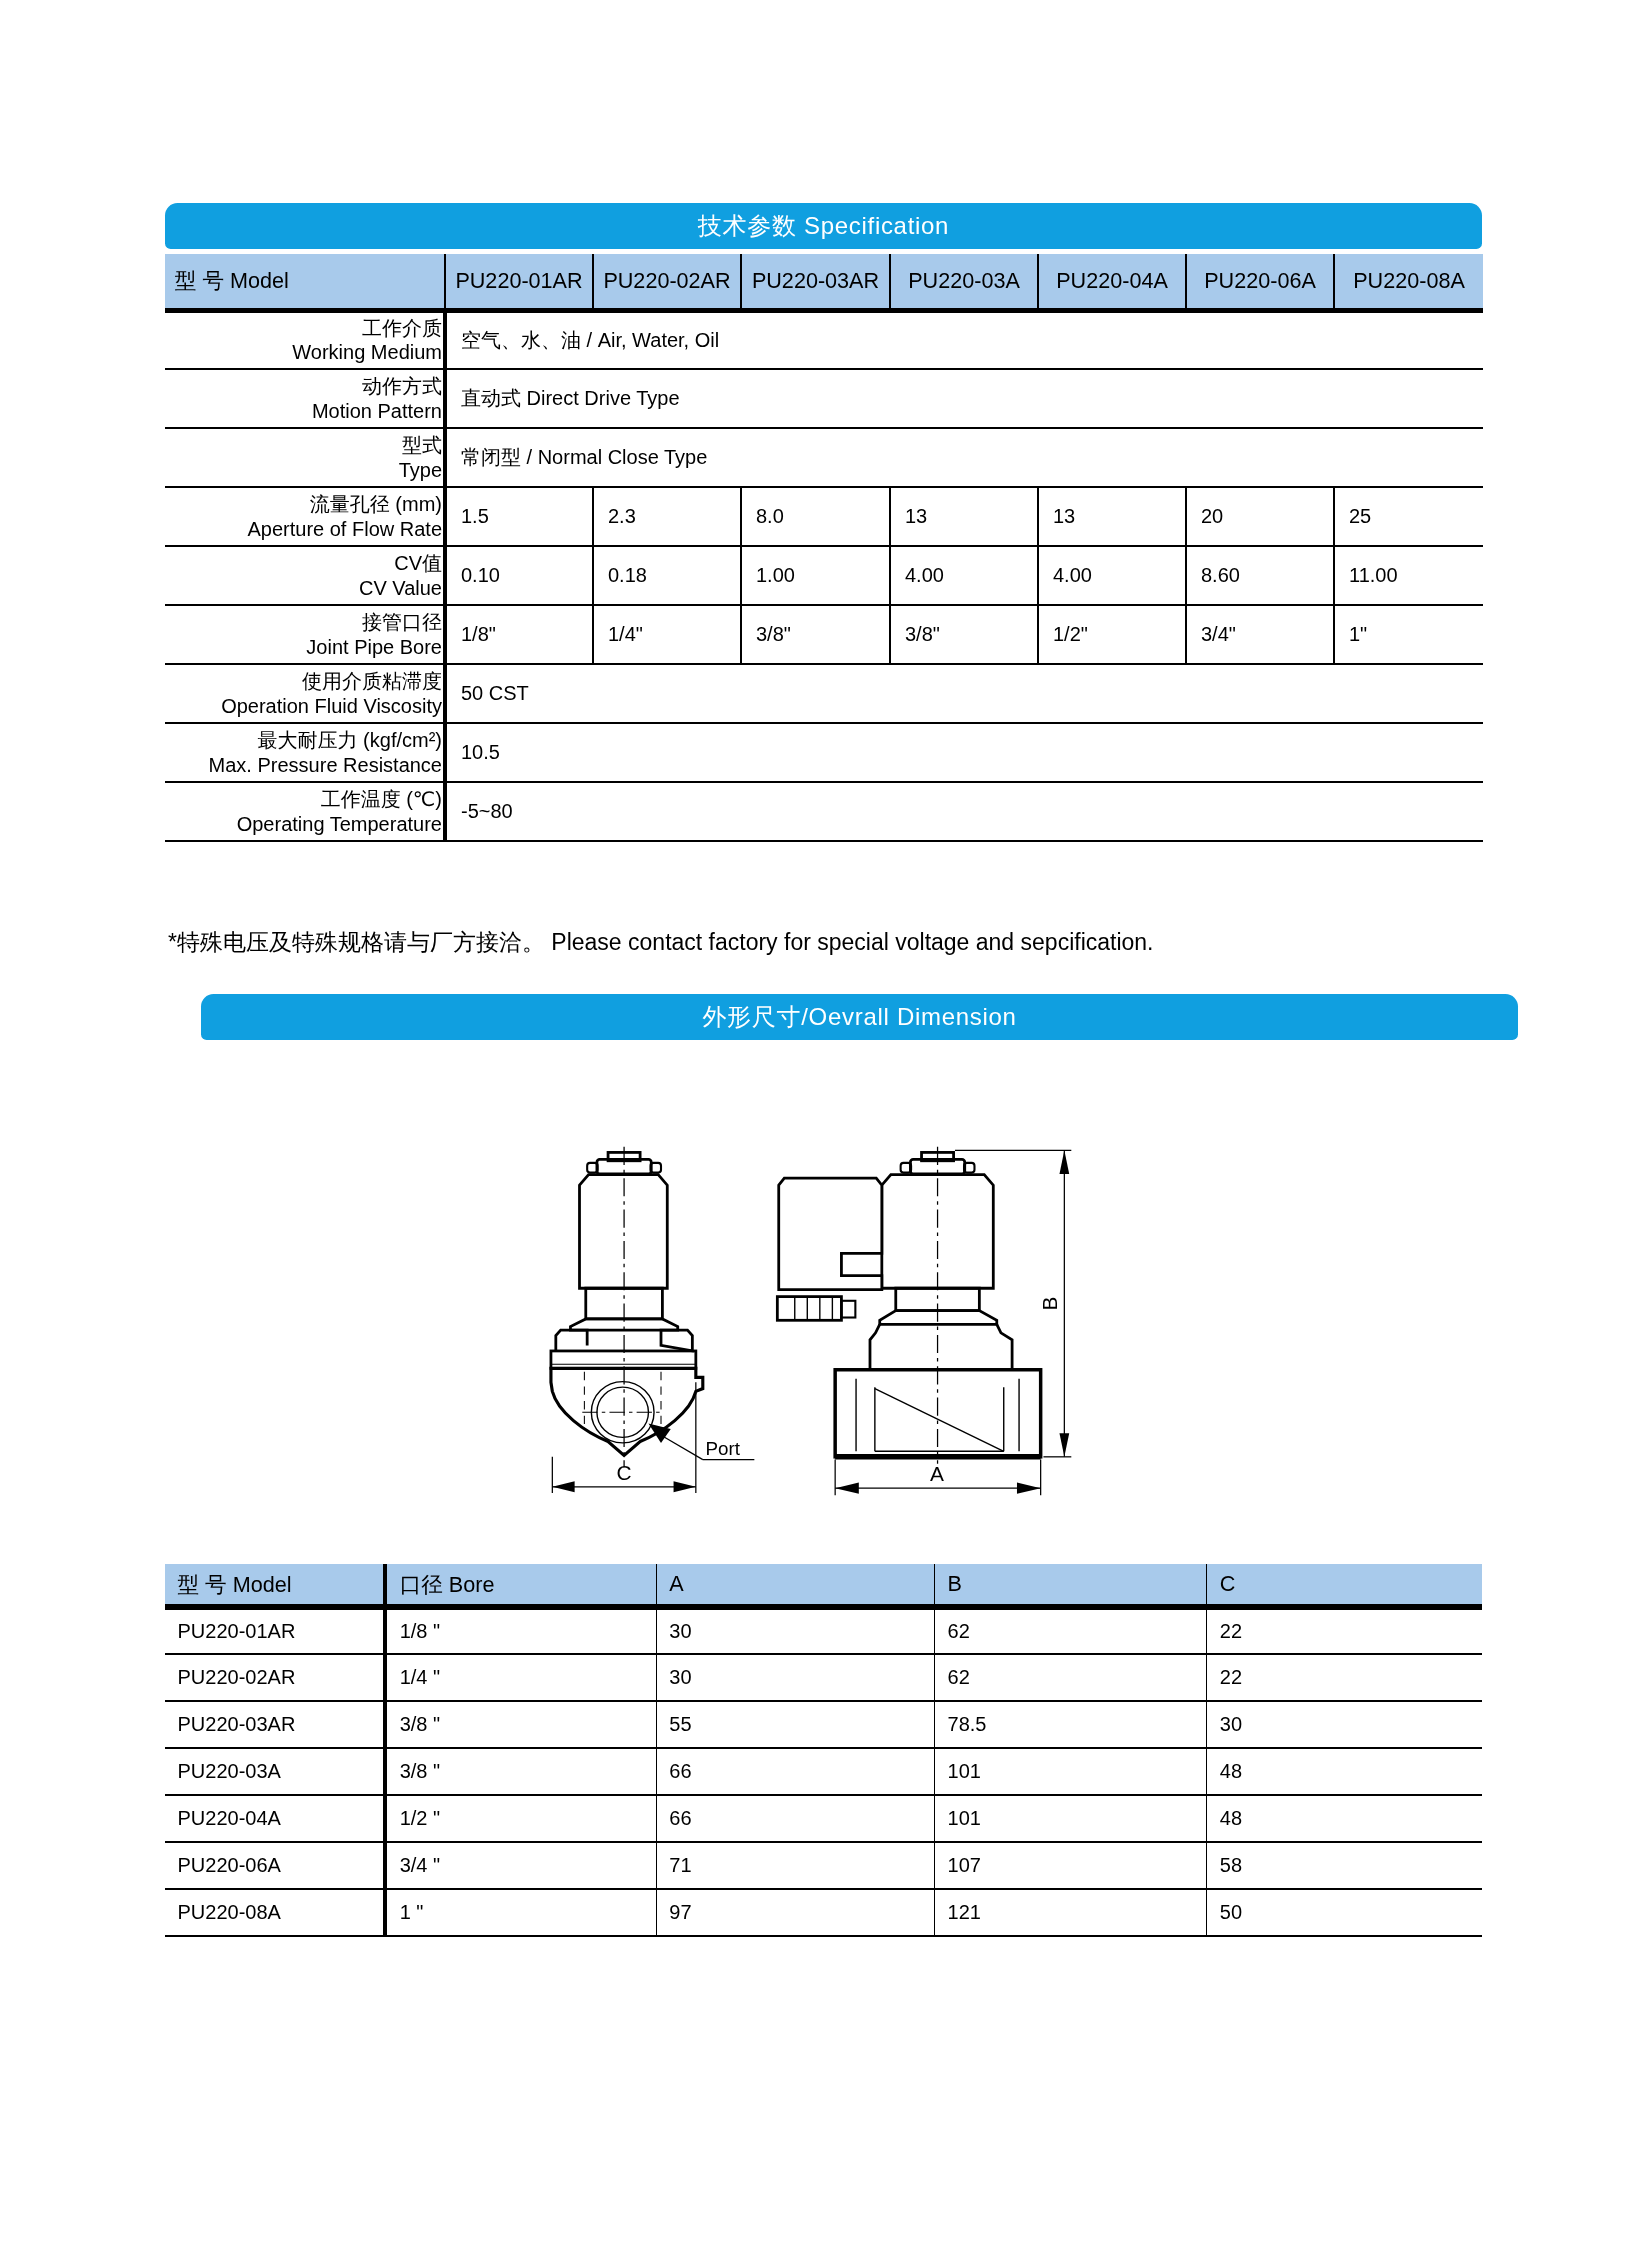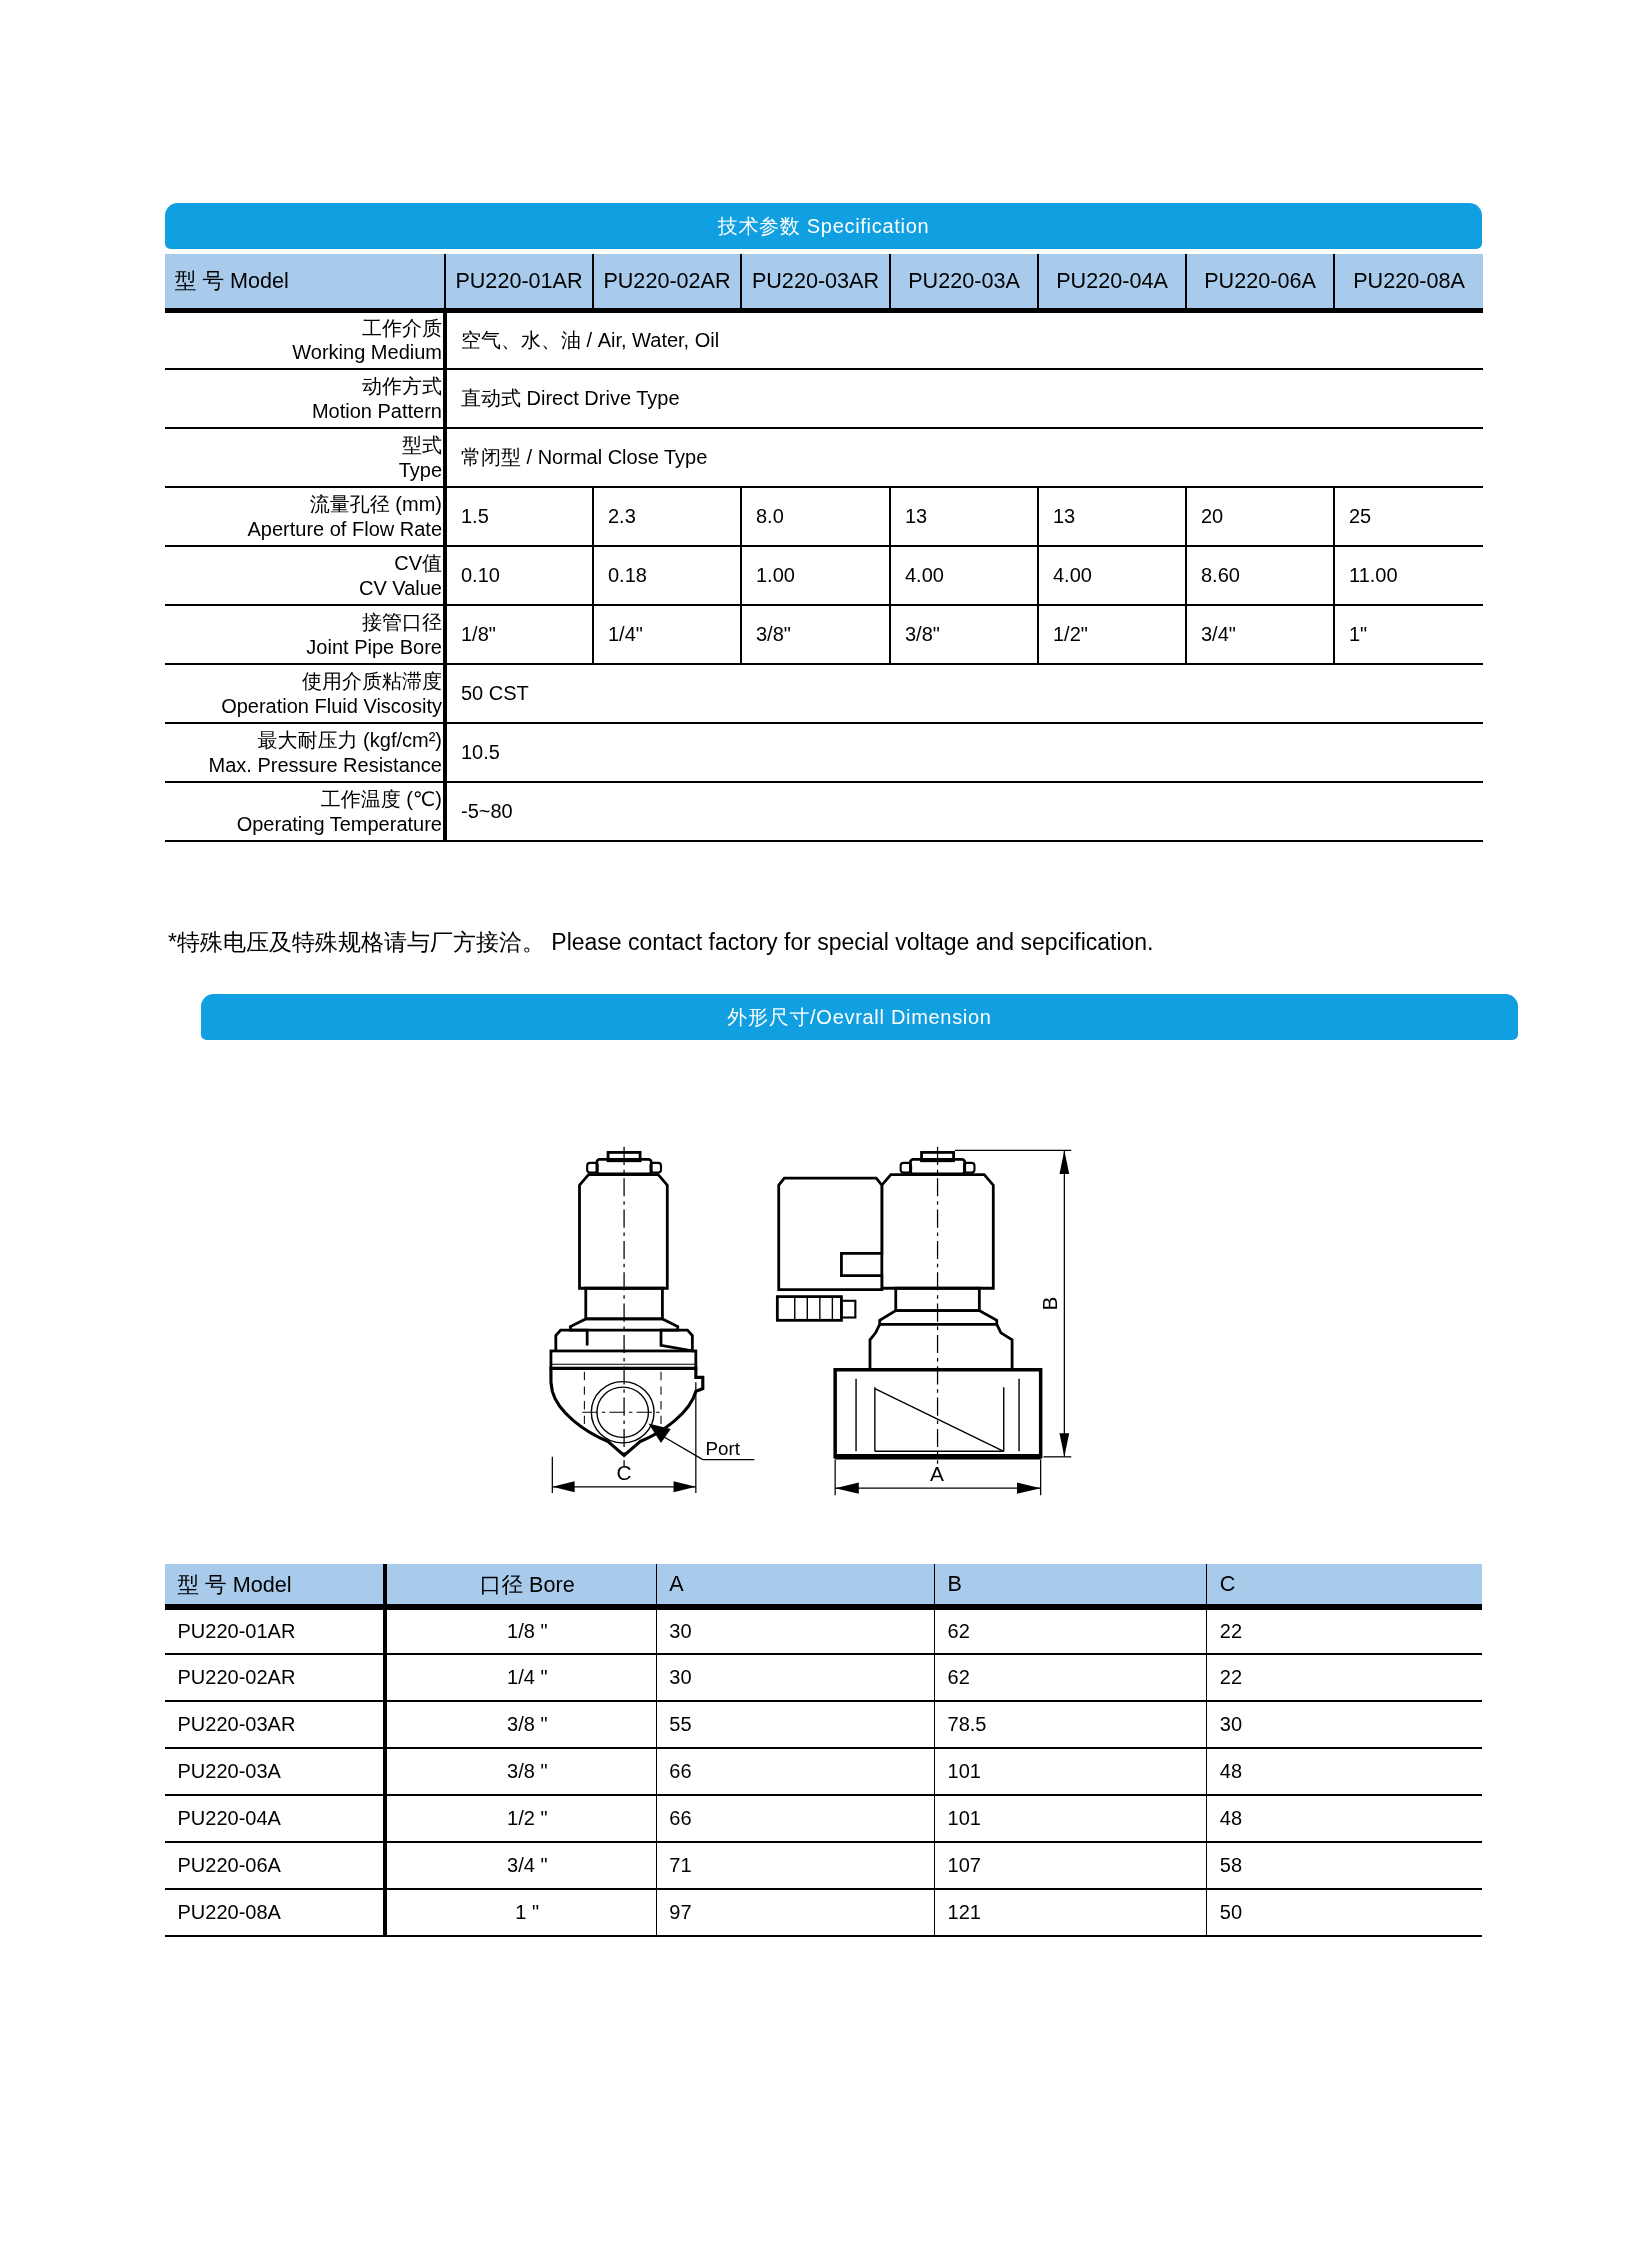--- a/index.html
+++ b/index.html
@@ -6,21 +6,21 @@
   .page{
     position:relative; width:1647px; height:2250px; background:#ffffff;
     font-family:"Liberation Sans","DejaVu Sans",sans-serif; color:#000;
     margin:0 auto; overflow:hidden;
   }
   
   .bar{
     position:absolute; left:165px; width:1317px; height:46px;
     background:#109FE0; border-radius:12.5px 12.5px 5.6px 5.6px;
     display:flex; align-items:center; justify-content:center;
-    color:#fff; font-size:20px; letter-spacing:0.7px;
+    color:#fff; font-size:24px; letter-spacing:0.7px;
   }
   #spec-bar{top:203px;}
   #dim-bar{top:994px;margin-left:36px;}
   
   table{border-collapse:collapse; table-layout:fixed;}
   td{vertical-align:middle; font-size:20px; overflow:hidden; white-space:nowrap;}
   .spec-table{position:absolute; left:165px; top:254px; width:1317px;}
   .spec-table tr{height:59px; border-bottom:2.8px solid #000;}
   .spec-table tr.model-row{height:56px; border-bottom:5.6px solid #000;}
   .model-row td{background:#A8CAEB;}
@@ -37,21 +37,21 @@
   .note{position:absolute; left:168px; top:927px; font-size:23px;}
   
   .drawing{position:absolute; left:530px; top:1135px;}
   .drawing text{font-family:"Liberation Sans","DejaVu Sans",sans-serif;}
   
   .dim-table{position:absolute; left:165px; top:1564px; width:1317px;}
   .dim-table tr.hdr{height:43px; border-bottom:6.3px solid #000;}
   .dim-table tr.hdr td{background:#A8CAEB; font-size:21.6px;}
   .dim-table tr.data{height:47px; border-bottom:2.8px solid #000;}
   .dim-table td{padding-left:12.5px;}
-  .dim-table td.c2{border-left:4.9px solid #000;text-align:center;}
+  .dim-table td.c2{border-left:4.9px solid #000;}
   .dim-table td.cn{border-left:1.4px solid #000;}
 </style>
 </head>
 <body>
 
 <div class="page">
 
   <div class="bar" id="spec-bar">
     <span>技术参数 Specification</span>
   </div>

